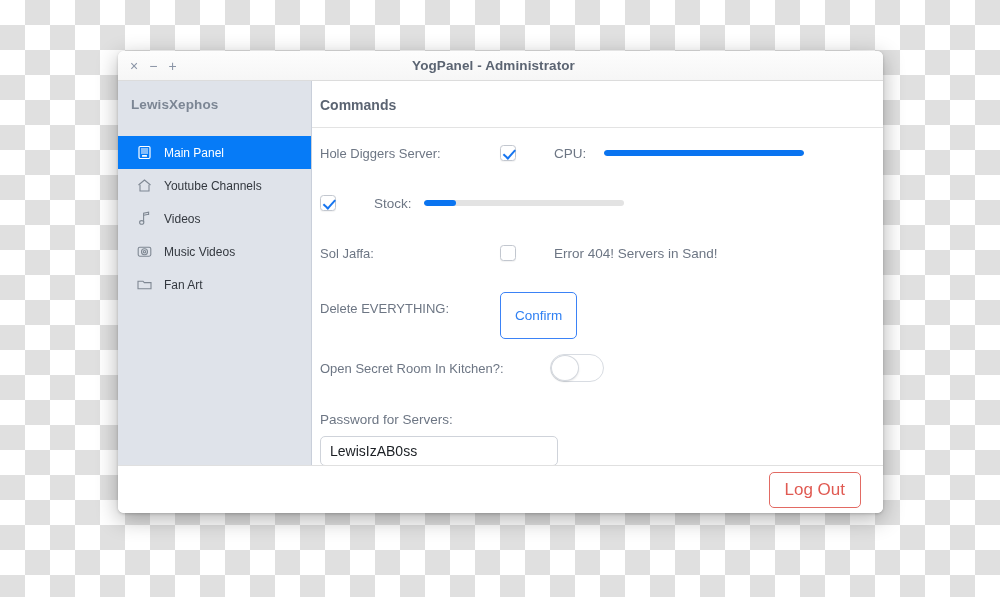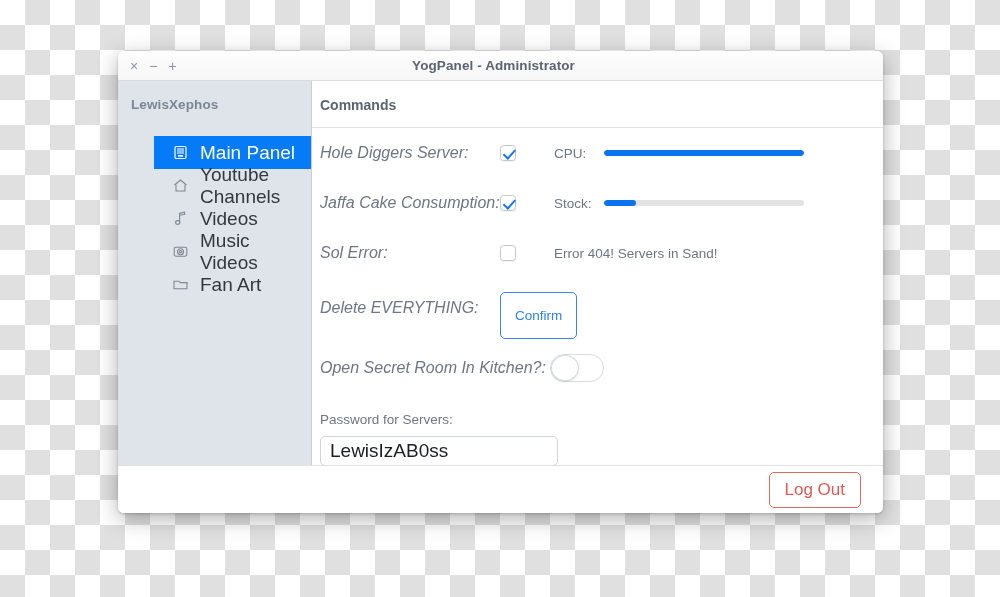--- a/index.html
+++ b/index.html
@@ -93,23 +93,22 @@
     padding: 16px 0 24px 13px;
     letter-spacing: 0.1px;
   }
   .side-item {
     display: flex;
     align-items: center;
     height: 33px;
     padding-left: 18px;
     gap: 11px;
     color: #33383f;
-    font-size: 19px;
+    font-size: 12px;
     cursor: default;
-    margin-left: 36px;
   }
   .side-item.selected {
     background: #067bf7;
     color: #ffffff;
   }
   .side-icon {
     width: 17px;
     height: 17px;
     flex: 0 0 17px;
     display: flex;
@@ -134,24 +133,23 @@
   }
   #content-inner { padding: 0 0 0 8px; }
 
   .row {
     display: flex;
     align-items: center;
     height: 50px;
   }
   .row.tall { height: 60px; }
   .lbl {
-    font-size: 16px;
+    font-size: 13px;
     color: #6d7684;
     white-space: nowrap;
-    font-style: italic;
   }
 
   
   .col-label { width: 180px; flex: 0 0 180px; }
   .col-check { width: 54px; flex: 0 0 54px; display: flex; align-items: center; }
   .col-right { flex: 1; display: flex; align-items: center; min-width: 0; }
   .right-label { width: 50px; flex: 0 0 50px; font-size: 13.5px; color: #6d7684; }
 
   
   .checkbox {
@@ -233,21 +231,21 @@
     color: #6d7684;
     padding-top: 14px;
     padding-bottom: 9px;
   }
   .text-input {
     width: 238px;
     height: 30px;
     border: 1px solid #cfd3da;
     border-radius: 5px;
     background: #ffffff;
-    font-size: 19px;
+    font-size: 14px;
     font-family: "Liberation Sans", sans-serif;
     color: #1b1f24;
     padding: 0 9px;
     outline: none;
   }
 
   
   #footer {
     flex: 0 0 48px;
     height: 48px;
@@ -357,35 +355,34 @@
           <div class="col-right">
             <div class="right-label">CPU:</div>
             <div class="bar-track">
               <div class="bar-fill" id="cpu-fill" style="width: 100%;"></div>
             </div>
           </div>
         </div>
 
         
         <div class="row">
-          <div class="col-label lbl">Jaffa Cake Consumption:</div>
           <div class="col-check">
             <div class="checkbox checked"></div>
           </div>
           <div class="col-right">
             <div class="right-label">Stock:</div>
             <div class="bar-track">
               <div class="bar-fill" id="stock-fill" style="width: 16%;"></div>
             </div>
           </div>
         </div>
 
         
         <div class="row">
-          <div class="col-label lbl">Sol Error:</div>
+          <div class="col-label lbl">Sol Jaffa:</div>
           <div class="col-check">
             <div class="checkbox"></div>
           </div>
           <div class="col-right">
             <div class="status-text">Error 404! Servers in Sand!</div>
           </div>
         </div>
 
         
         <div class="row tall">

